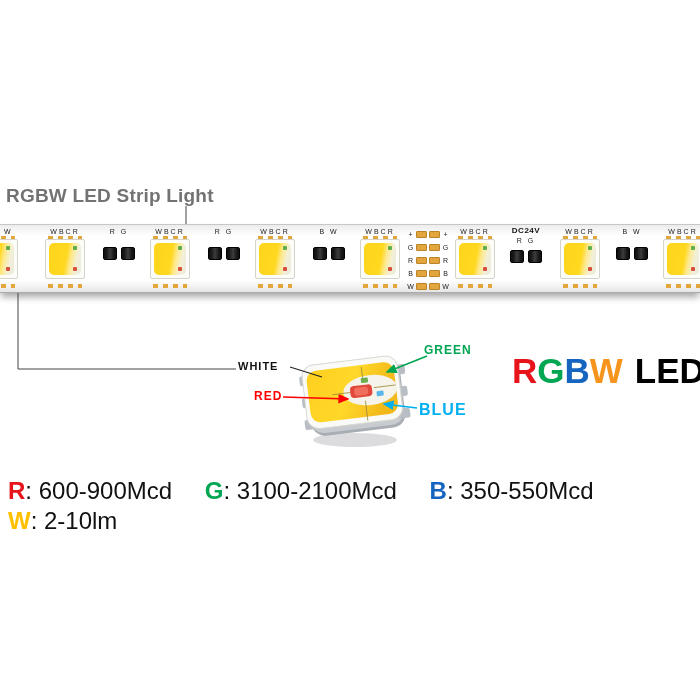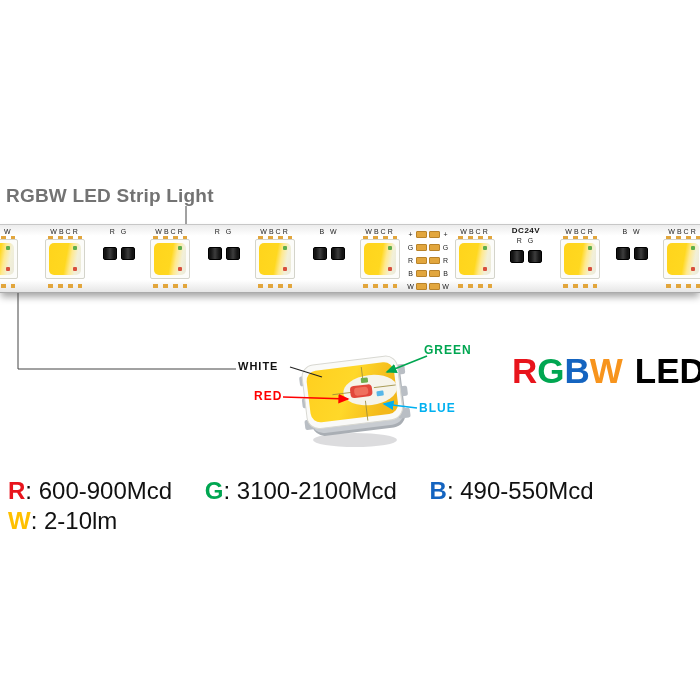--- a/index.html
+++ b/index.html
@@ -65,21 +65,21 @@
   .pad-letter { font-size:7px; color:#222; width:7px; text-align:center; line-height:1; }
   .pad { width:11px; height:7px; box-sizing:border-box; border-radius:1px;
          background:var(--pad-gold,#e2a63d); border:1px solid #b9832a; }
   
   .overlay { position:absolute; left:0; top:0; pointer-events:none; }
   .chipart { position:absolute; left:293px; top:350px; pointer-events:none; }
   .callout { position:absolute; font-weight:bold; white-space:nowrap; }
   .callout-white { left:238px; top:360px; font-size:11px; letter-spacing:1px; }
   .callout-green { left:424px; top:343px; font-size:12px; letter-spacing:1px; }
   .callout-red   { left:254px; top:389px; font-size:12px; letter-spacing:1px; }
-  .callout-blue  { left:419px; top:401px; font-size:12px; letter-spacing:1px; }
+  .callout-blue  { left:419px; top:401px; font-size:16px; letter-spacing:1px; }
   .logo { position:absolute; left:512px; top:351px; font-size:35px; font-weight:bold; white-space:nowrap; }
   .logo-suffix { margin-left:12px; }
   
   .specs { position:absolute; left:8px; font-size:24px; color:#111; white-space:nowrap; }
   .specs1 { top:477px; } .specs2 { top:507px; }
   .spec-group { margin-right:26px;text-align:right; }
   .spec-letter { font-weight:bold; }
   .spec-value { color:#111; }
 </style>
 </head>
@@ -292,17 +292,17 @@
 <div class="callout callout-red" style="color: rgb(255, 0, 0);">RED</div>
 <div class="callout callout-blue" style="color: rgb(0, 176, 240);">BLUE</div>
 
 <div class="logo">
   <span style="color: rgb(232, 20, 28);">R</span><span style="color: rgb(0, 166, 81);">G</span><span style="color: rgb(20, 100, 192);">B</span><span style="color: rgb(247, 148, 29);">W</span><span class="logo-suffix" style="color: rgb(0, 0, 0);">LED</span>
 </div>
 
 <div class="specs specs1">
   <span class="spec-group"><span class="spec-letter" style="color: rgb(232, 20, 28);">R</span><span class="spec-value">: 600-900Mcd</span></span>
   <span class="spec-group"><span class="spec-letter" style="color: rgb(0, 166, 81);">G</span><span class="spec-value">: 3100-2100Mcd</span></span>
-  <span class="spec-group"><span class="spec-letter" style="color: rgb(20, 100, 192);">B</span><span class="spec-value">: 490-550Mcd</span></span>
+  <span class="spec-group"><span class="spec-letter" style="color: rgb(20, 100, 192);">B</span><span class="spec-value">: 350-550Mcd</span></span>
 </div>
 <div class="specs specs2">
   <span class="spec-group"><span class="spec-letter" style="color: rgb(255, 192, 0);">W</span><span class="spec-value">: 2-10lm</span></span>
 </div>
 
 </body></html>

